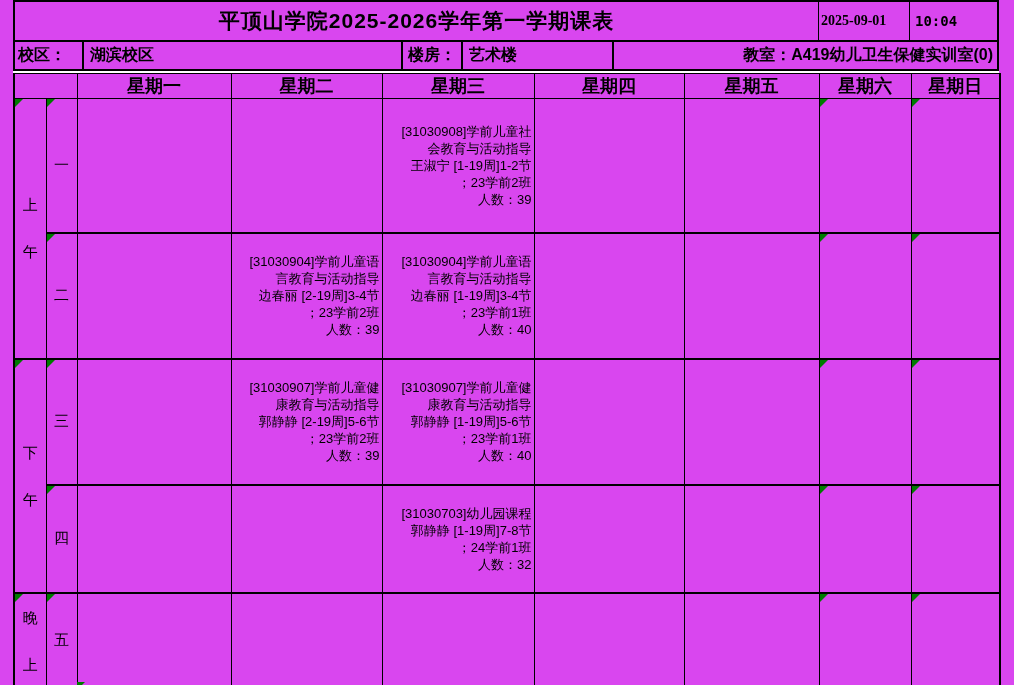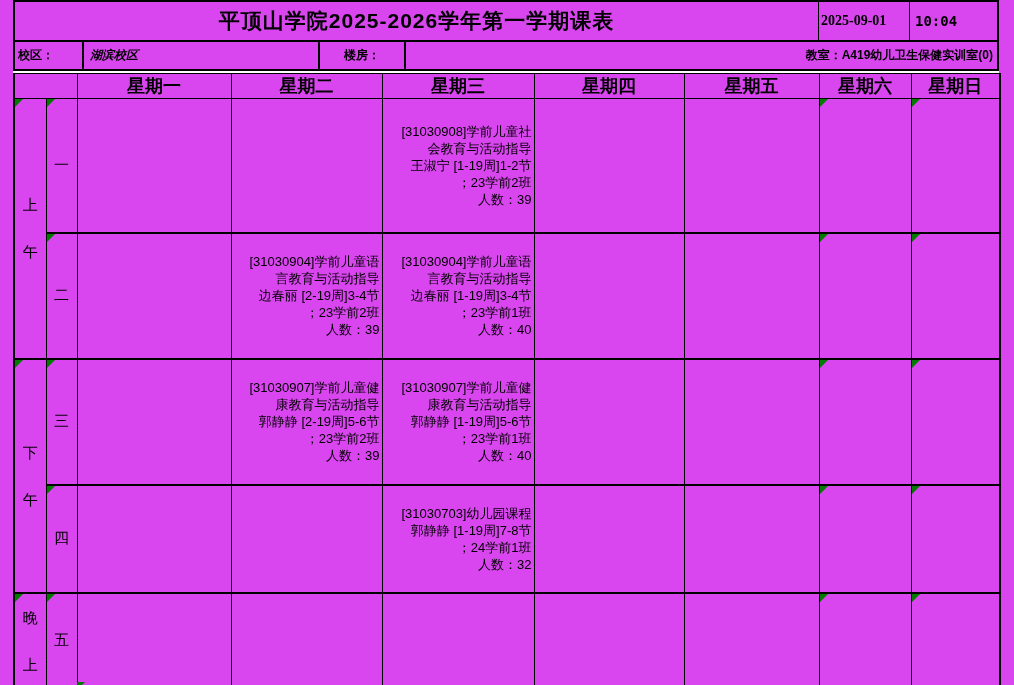--- a/index.html
+++ b/index.html
@@ -11,25 +11,25 @@
   .row-title{display:flex;height:42px;border:2px solid #000;box-sizing:border-box;}
   .tc-main{width:803px;border-right:1px solid #000;display:flex;align-items:center;justify-content:center;
            font-size:21px;font-weight:bold;letter-spacing:1px;}
   .tc-date{width:91px;border-right:1px solid #000;display:flex;align-items:center;
            font-family:Liberation Serif, serif;font-size:14px;font-weight:bold;padding-left:2px;box-sizing:border-box;}
   .tc-time{flex:1;display:flex;align-items:center;font-family:"DejaVu Sans Mono",monospace;
            font-size:14px;font-weight:bold;padding-left:5px;box-sizing:border-box;}
 
   
   .row-info{display:flex;height:29px;border:2px solid #000;border-top:0;box-sizing:border-box;
-            font-size:12px;font-weight:bold;}
+            font-size:16px;font-weight:bold;}
   .row-info>div{display:flex;align-items:center;box-sizing:border-box;}
   .ic-campus-label{width:69px;border-right:2px solid #000;padding-left:3px;}
-  .ic-campus-value{width:236px;border-right:2px solid #000;padding-left:6px;font-style:italic;}
-  .ic-building-label{width:86px;border-right:2px solid #000;justify-content:center;}
+  .ic-campus-value{width:319px;border-right:2px solid #000;padding-left:6px;}
+  .ic-building-label{width:60px;border-right:2px solid #000;justify-content:center;}
   .ic-building-value{width:151px;border-right:2px solid #000;padding-left:6px;}
   .ic-room{flex:1;justify-content:flex-end;padding-right:4px;}
 
   .spacer{height:2px;background:#fff;}
 
   
   table.grid{border-collapse:collapse;table-layout:fixed;width:986px;
              border:2px solid #000;border-top:1px solid #000;}
   table.grid td{border:1px solid #000;padding:0;position:relative;vertical-align:middle;overflow:hidden;}
   table.grid tr.prow>td{border-bottom-width:2px;}
@@ -57,20 +57,21 @@
     <div class="row-title">
       <div class="tc-main">平顶山学院2025-2026学年第一学期课表</div>
       <div class="tc-date">2025-09-01</div>
       <div class="tc-time">10:04</div>
     </div>
 
     <div class="row-info">
       <div class="ic-campus-label">校区：</div>
       <div class="ic-campus-value">湖滨校区</div>
       <div class="ic-building-label">楼房：</div>
+      <div class="ic-building-value">艺术楼</div>
       <div class="ic-room">教室：A419幼儿卫生保健实训室(0)</div>
     </div>
 
     <div class="spacer"></div>
 
     <table class="grid">
       <colgroup>
         <col style="width:32px">
           <col style="width:31px">
         <col style="width:154px">

